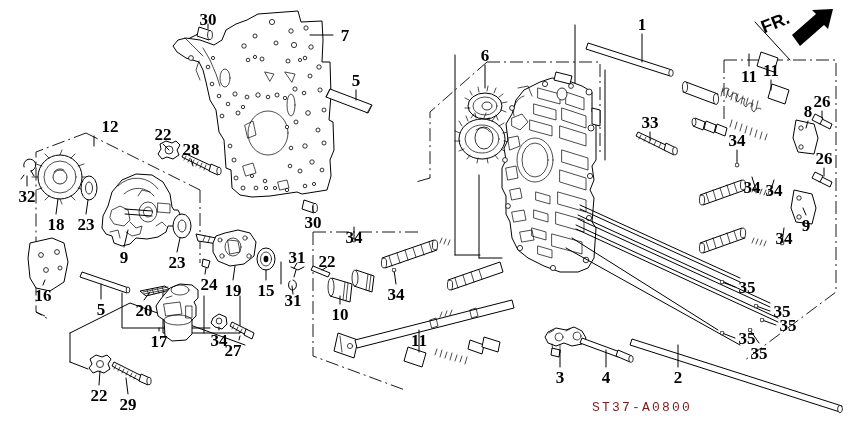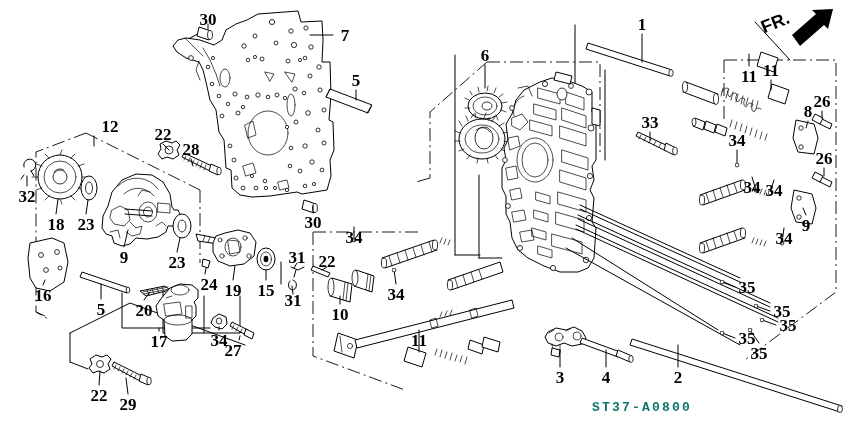--- a/index.html
+++ b/index.html
@@ -31,23 +31,23 @@
     white-space: nowrap;
     transform: translate(-50%, -50%);
     letter-spacing: 0px;
   }
   #diagram-code {
     position: absolute;
     left: 592px;
     top: 400px;
     font-family: "Liberation Mono", monospace;
     font-size: 13px;
-    font-weight: 700;
+    font-weight: 400;
     letter-spacing: 2.2px;
-    color: #0f766e;
+    color: #7f1d1d;
     white-space: nowrap;
   }
   #fr-label {
     position: absolute;
     left: 762px;
     top: 18px;
     font-family: "Liberation Sans", sans-serif;
     font-size: 18px;
     font-weight: 700;
     color: #000000;

